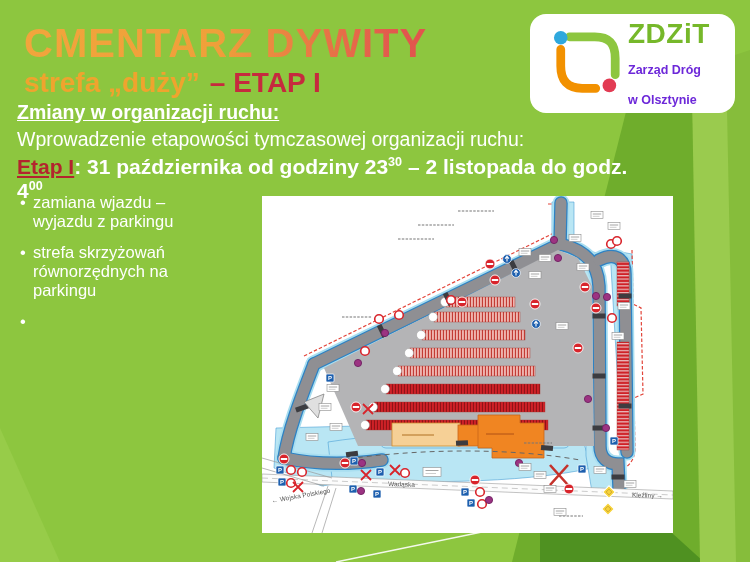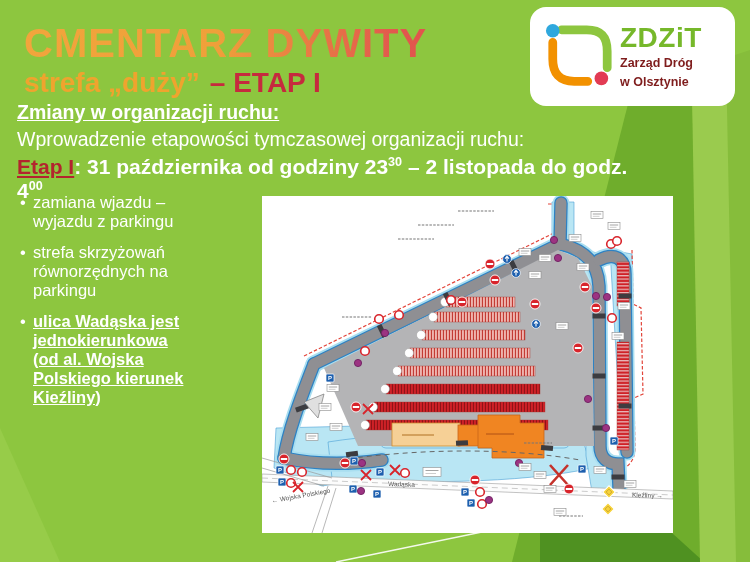--- a/index.html
+++ b/index.html
@@ -14,27 +14,27 @@
   .main-title{
     margin:0;font-size:40px;font-weight:bold;letter-spacing:1px;line-height:1.05;
     background:linear-gradient(90deg,#F2A53C 0%,#EFA03A 40%,#E2574E 78%,#DF4F49 100%);
     -webkit-background-clip:text;background-clip:text;color:transparent;
   }
   .subtitle{margin:4px 0 0 0;font-size:28px;font-weight:bold;line-height:1.05;}
   .subtitle .orange{color:#EFA42E;}
   .subtitle .red{color:#C62A3E;margin-left:10px;}
   
   .logo-card{
-    position:absolute;left:530px;top:7px;width:205px;height:99px;background:#ffffff;
-    border-radius:16px;display:flex;align-items:center;box-sizing:border-box;padding:0 8px;
+    position:absolute;left:530px;top:14px;width:205px;height:99px;background:#ffffff;
+    border-radius:16px;display:flex;align-items:center;box-sizing:border-box;padding:0 16px;
   }
   .logo-mark{width:70px;height:70px;flex:none;margin:0 6px 0 6px;}
   .logo-text{line-height:1;}
   .logo-acronym{font-size:28px;font-weight:bold;color:#76B82A;letter-spacing:0.5px;}
-  .logo-sub{font-size:12.5px;font-weight:bold;color:#7f1d1d;line-height:1.18;margin-top:4px;}
+  .logo-sub{font-size:12.5px;font-weight:bold;color:#6d28d9;line-height:1.18;margin-top:15px;}
   
   .content{position:absolute;left:17px;top:101px;color:#ffffff;width:640px;}
   .heading{margin:0 0 4px 0;font-size:19.5px;font-weight:bold;text-decoration:underline;}
   .intro{margin:0 0 4px 0;font-size:19.5px;font-weight:normal;}
   .etap-line{margin:0;font-size:21px;font-weight:bold;}
   .etap-label{color:#B3242E;text-decoration:underline;}
   .etap-line sup{font-size:0.6em;}
   
   .bullets{position:absolute;left:20px;top:193px;width:200px;color:#ffffff;
     font-size:16.5px;line-height:19px;}
@@ -91,21 +91,20 @@
     <div class="bullet-item">
       <span class="bullet-dot">•</span>
       <span class="bullet-text">zamiana wjazdu – wyjazdu z parkingu</span>
     </div>
     <div class="bullet-item">
       <span class="bullet-dot">•</span>
       <span class="bullet-text">strefa skrzyżowań równorzędnych na parkingu</span>
     </div>
     <div class="bullet-item emphasis">
       <span class="bullet-dot">•</span>
-      <span class="bullet-text">ulica Wadąska jest jednokierunkowa (od al. Wojska Polskiego kierunek Kieźliny)</span>
     </div>
   </div>
 
 <div class="map-box">
   <svg id="map-svg" viewBox="0 0 411 337">
     <defs>
       <pattern id="hv" width="3" height="6" patternUnits="userSpaceOnUse">
         <rect width="3" height="6" fill="#eeb4af"></rect>
           <rect x="0.9" width="1.1" height="6" fill="#c23b34"></rect>
       </pattern>

